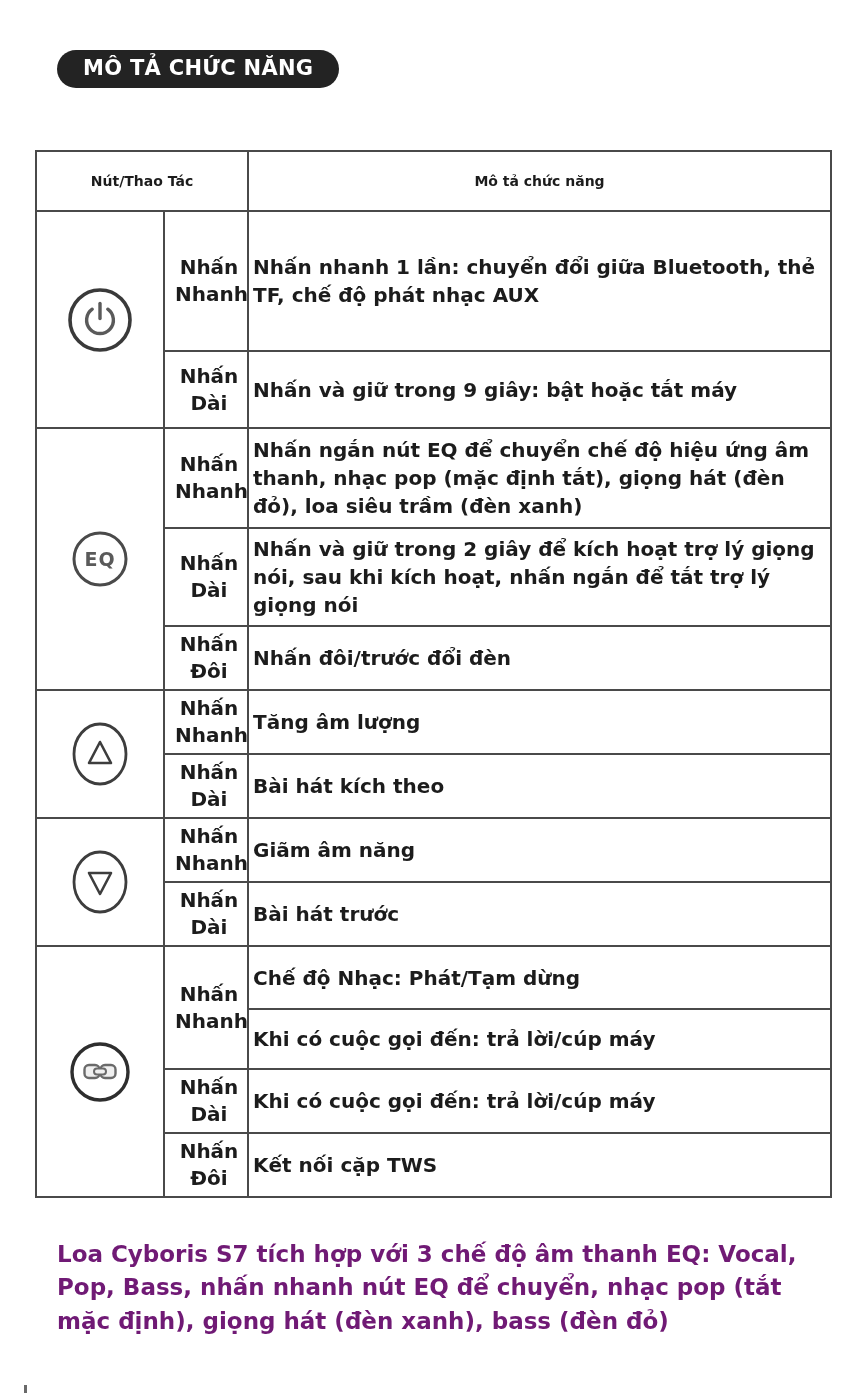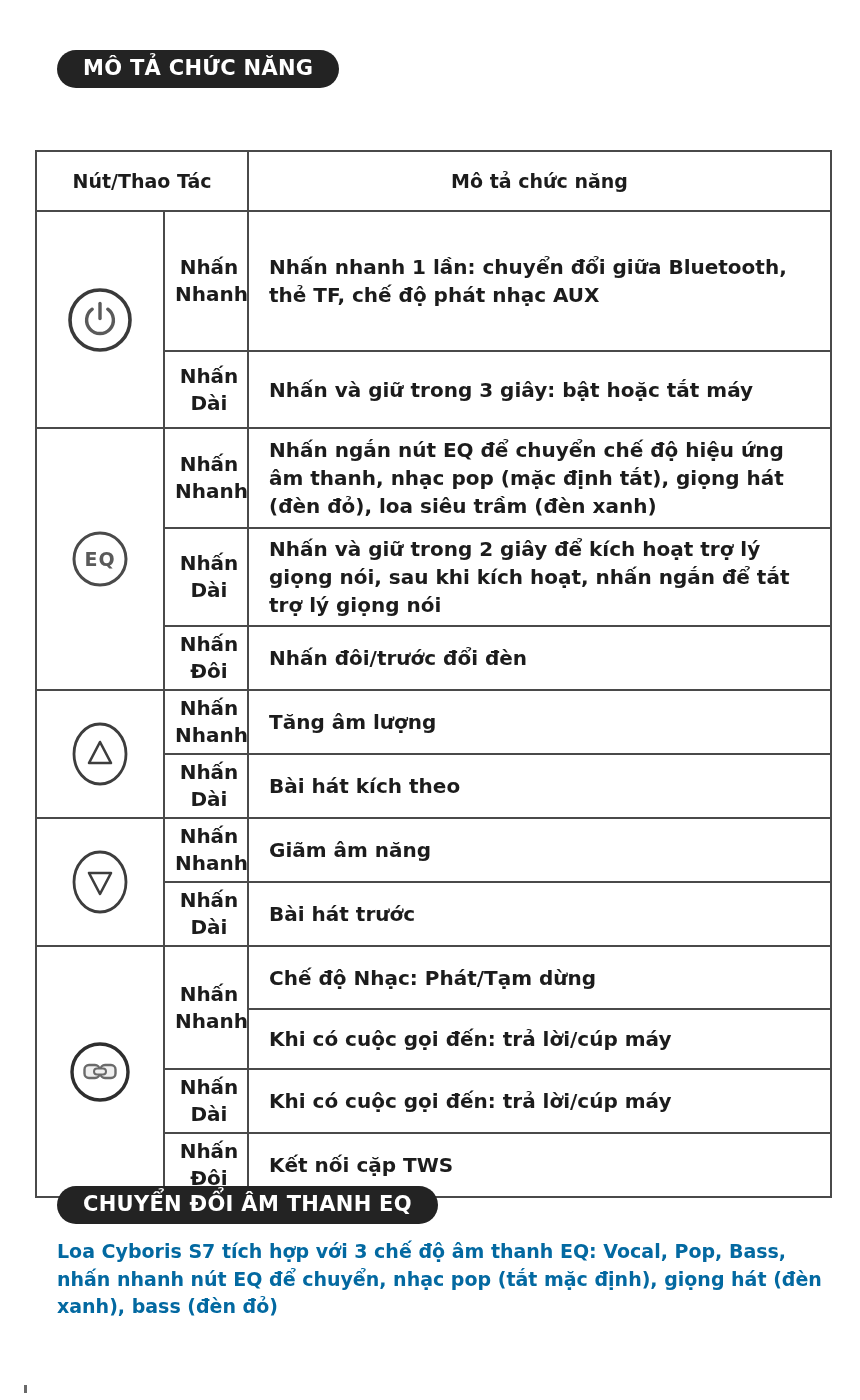--- a/index.html
+++ b/index.html
@@ -15,27 +15,27 @@
   .badge-top{left:57px;top:50px;}
   .badge-bottom{left:57px;top:1186px;}
   table.fn{
     position:absolute;left:35px;top:150px;width:795px;
     border-collapse:collapse;table-layout:fixed;
   }
   .fn th,.fn td{
     border:2px solid #4a4a4a;font-weight:700;color:#1c1c1c;
     font-size:20px;overflow:hidden;
   }
-  .fn th{font-size:19px;text-align:center;vertical-align:middle;}
+  .fn th{font-size:14px;text-align:center;vertical-align:middle;}
   .icon-cell{text-align:center;vertical-align:middle;margin-top:11px;}
   .action-cell{padding:4px 4px 4px 10px;vertical-align:middle;line-height:1.35;text-align:center;}
-  .desc-cell{padding:6px 10px 6px 20px;vertical-align:middle;line-height:1.4;}
+  .desc-cell{padding:6px 10px 6px 4px;vertical-align:middle;line-height:1.4;}
   .para{
     position:absolute;left:57px;top:1238px;width:776px;
-    font-weight:700;font-size:19px;line-height:1.45;color:#0369a1;
+    font-weight:700;font-size:23px;line-height:1.45;color:#701a75;
   }
   .artifact{position:absolute;left:24px;top:1385px;width:3px;height:8px;background:#6a6a6a;}
   svg{display:block;margin:0 auto;}
 </style>
 </head>
 <body>
 
 <div class="page">
 
   <div class="badge badge-top">MÔ TẢ CHỨC NĂNG</div>
@@ -59,21 +59,21 @@
           <circle cx="35" cy="35" r="30" fill="none" stroke="#3a3a3a" stroke-width="3.6"></circle>
           <path d="M35 18.5 v15" fill="none" stroke="#5a5a5a" stroke-width="3.4" stroke-linecap="round"></path>
           <path d="M27.2 24.2 A13.4 13.4 0 1 0 42.8 24.2" fill="none" stroke="#5a5a5a" stroke-width="3.4" stroke-linecap="round"></path>
         </svg>
       </td>
       <td class="action-cell">Nhấn Nhanh</td>
       <td class="desc-cell">Nhấn nhanh 1 lần: chuyển đổi giữa Bluetooth, thẻ TF, chế độ phát nhạc AUX</td>
     </tr>
     <tr style="height:77px">
       <td class="action-cell">Nhấn Dài</td>
-      <td class="desc-cell">Nhấn và giữ trong 3 giây: bật hoặc tắt máy</td>
+      <td class="desc-cell">Nhấn và giữ trong 9 giây: bật hoặc tắt máy</td>
     </tr>
 
     <tr style="height:100px">
       <td class="icon-cell" rowspan="3">
         <svg width="60" height="60" viewBox="0 0 60 60">
           <circle cx="30" cy="30" r="26" fill="none" stroke="#4a4a4a" stroke-width="3"></circle>
           <text x="30" y="37" text-anchor="middle" font-family="DejaVu Sans, sans-serif" font-size="19" font-weight="bold" fill="#5a5a5a" letter-spacing="1">EQ</text>
         </svg>
       </td>
       <td class="action-cell">Nhấn Nhanh</td>
@@ -137,18 +137,17 @@
       <td class="action-cell">Nhấn Dài</td>
       <td class="desc-cell">Khi có cuộc gọi đến: trả lời/cúp máy</td>
     </tr>
     <tr style="height:61px">
       <td class="action-cell">Nhấn Đôi</td>
       <td class="desc-cell">Kết nối cặp TWS</td>
     </tr>
   </tbody>
     </table>
 
-  <div class="badge badge-bottom">CHUYỂN ĐỔI ÂM THANH EQ</div>
 
   <div class="para">Loa Cyboris S7 tích hợp với 3 chế độ âm thanh EQ: Vocal, Pop, Bass, nhấn nhanh nút EQ để chuyển, nhạc pop (tắt mặc định), giọng hát (đèn xanh), bass (đèn đỏ)</div>
 
   <div class="artifact"></div>
 </div>
 
 </body></html>

